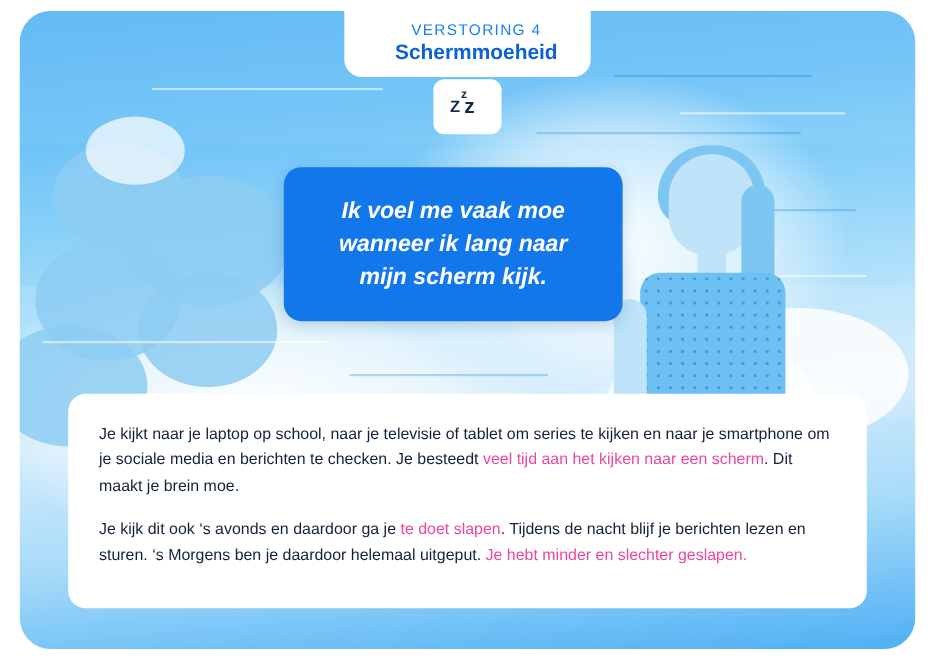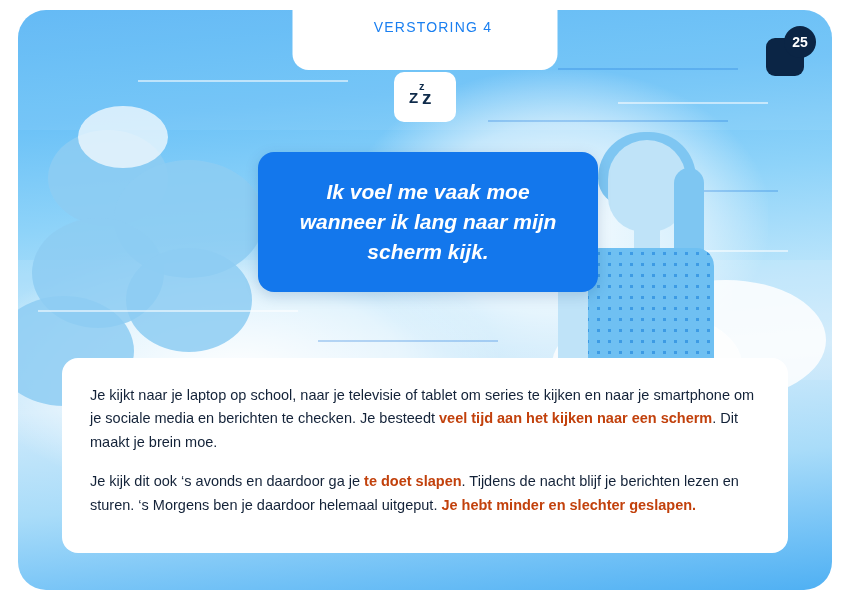--- a/index.html
+++ b/index.html
@@ -78,21 +78,21 @@
     opacity: .75;
   }
   .p-arm {
     position: absolute; left: 2px; top: 132px; width: 30px; height: 140px;
     background: #bfe3f8; border-radius: 16px;
   }
 
   
   .header-tab {
     position: absolute; left: 50%; transform: translateX(-50%);
-    top: 0; width: 265px; height: 60px;
+    top: 0; width: 224px; height: 60px;
     background: #ffffff;
     border-radius: 0 0 16px 16px;
     text-align: center;
     padding-left: 16px;
   }
   .kicker {
     color: #1a7ff0;
     font-size: 14px;
     letter-spacing: 1.2px;
     font-weight: 400;
@@ -132,21 +132,21 @@
     width: 32px; height: 32px; border-radius: 50%;
     background: #0b2545; color: #fff;
     display: flex; align-items: center; justify-content: center;
     font-size: 14px; font-weight: 700;
   }
 
   
   .quote {
     position: absolute;
     left: 240px; top: 142px;
-    width: 340px; height: 140px;
+    width: 308px; height: 140px;
     background: #1377ec;
     border-radius: 16px;
     color: #ffffff;
     display: flex; align-items: center; justify-content: center;
     text-align: center;
     padding: 0 26px;
     font-size: 21px;
     font-style: italic;
     font-weight: 600;
     line-height: 1.42;
@@ -161,21 +161,21 @@
     background: #ffffff;
     border-radius: 16px;
     padding: 26px 28px 0 28px;
   }
   .textcard p {
     color: #132238;
     font-size: 14.5px;
     line-height: 1.62;
   }
   .textcard p + p { margin-top: 16px; }
-  .hl { color: #c2410c; font-weight: 700; }
+  .hl { color: #ec4899; font-weight: 400; }
 </style>
 </head>
 <body>
 
 <div class="card">
 
   <div class="bg">
     <div class="sky-band" style="top:0; height:120px; opacity:.18;"></div>
     <div class="sky-band" style="top:250px; height:120px; opacity:.30;"></div>
 
@@ -207,34 +207,31 @@
       <div class="p-hair2"></div>
       <div class="p-neck"></div>
       <div class="p-body"></div>
       <div class="p-dots"></div>
       <div class="p-arm"></div>
     </div>
   </div>
 
   <div class="header-tab">
     <div class="kicker">VERSTORING 4</div>
+    <div class="chapter-title">Schermmoeheid</div>
   </div>
 
   <div class="zzz-badge">
     <div class="zzz">
       <span class="z1">z</span>
       <span class="z2">Z</span>
       <span class="z3">z</span>
     </div>
   </div>
 
-  <div class="page-badge">
-    <div class="page-square"></div>
-    <div class="page-circle">25</div>
-  </div>
 
   <div class="quote">Ik voel me vaak moe wanneer ik lang naar mijn scherm kijk.</div>
 
   <div class="textcard">
     <p><span>Je kijkt naar je laptop op school, naar je televisie of tablet om series te kijken en naar je smartphone om je sociale media en berichten te checken. Je besteedt </span><span class="hl">veel tijd aan het kijken naar een scherm</span><span>. Dit maakt je brein moe.</span></p>
     <p><span>Je kijk dit ook ‘s avonds en daardoor ga je </span><span class="hl">te doet slapen</span><span>. Tijdens de nacht blijf je berichten lezen en sturen. ‘s Morgens ben je daardoor helemaal uitgeput. </span><span class="hl">Je hebt minder en slechter geslapen.</span></p>
   </div>
 
 </div>
 

